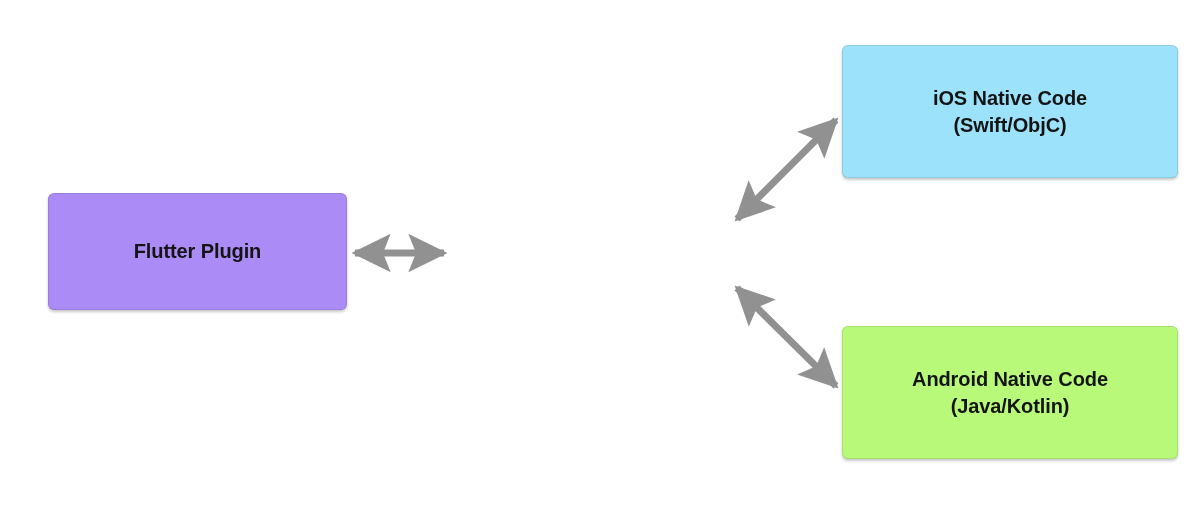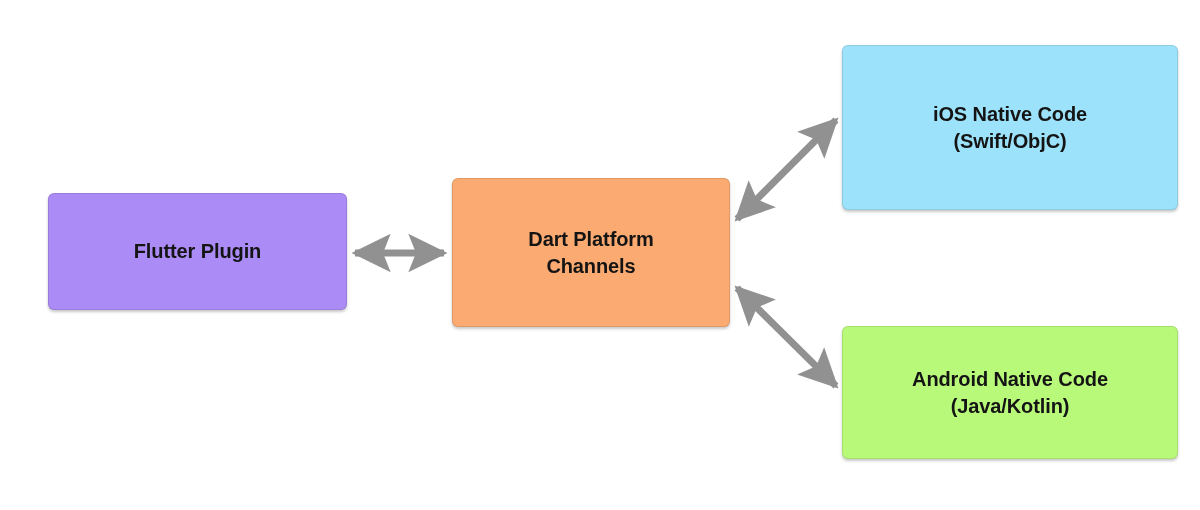--- a/index.html
+++ b/index.html
@@ -74,26 +74,22 @@
 
     <g>
       <line x1="737" y1="288" x2="836" y2="386" stroke="#919191" stroke-width="7" marker-start="url(#arrow-start)" marker-end="url(#arrow-end)"></line>
     </g>
   </svg>
 
   <div class="node" id="node-flutter-plugin" style="left: 48px; top: 193px; width: 299px; height: 117px; background: rgb(171, 139, 245);">
     <span class="node-label">Flutter Plugin</span>
   </div>
 
-  <div class="node" id="node-dart-platform-channels" style="left: 452px; top: 178px; width: 278px; height: 149px; background: rgb(251, 171, 114);">
-    <span class="node-label">Dart Platform
-Channels</span>
-  </div>
 
-  <div class="node" id="node-ios-native-code" style="left: 842px; top: 45px; width: 336px; height: 165px; background: rgb(157, 226, 251);">
+  <div class="node" id="node-ios-native-code" style="left: 842px; top: 45px; width: 336px; height: 133px; background: rgb(157, 226, 251);">
     <span class="node-label">iOS Native Code
 (Swift/ObjC)</span>
   </div>
 
   <div class="node" id="node-android-native-code" style="left: 842px; top: 326px; width: 336px; height: 133px; background: rgb(185, 249, 122); text-align: center;">
     <span class="node-label">Android Native Code
 (Java/Kotlin)</span>
   </div>
 
 </div>

